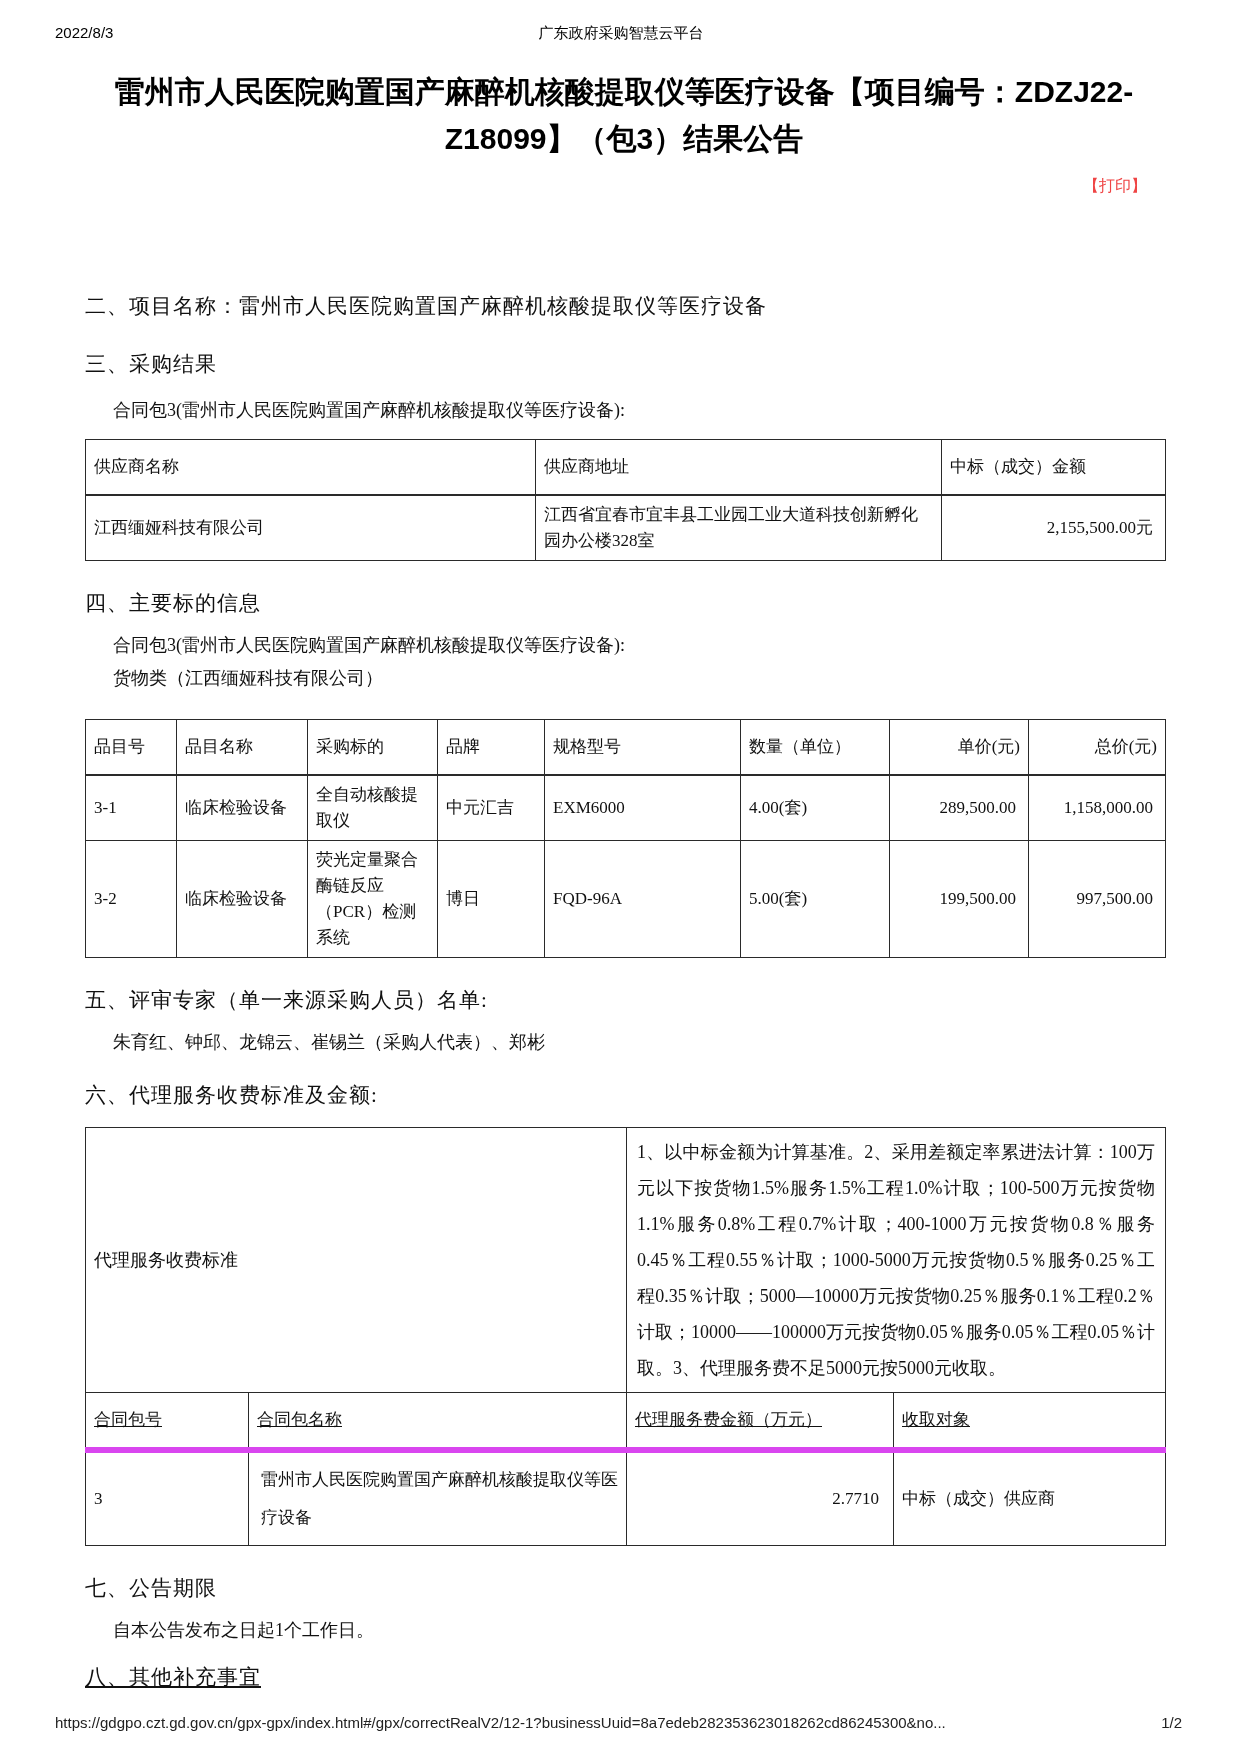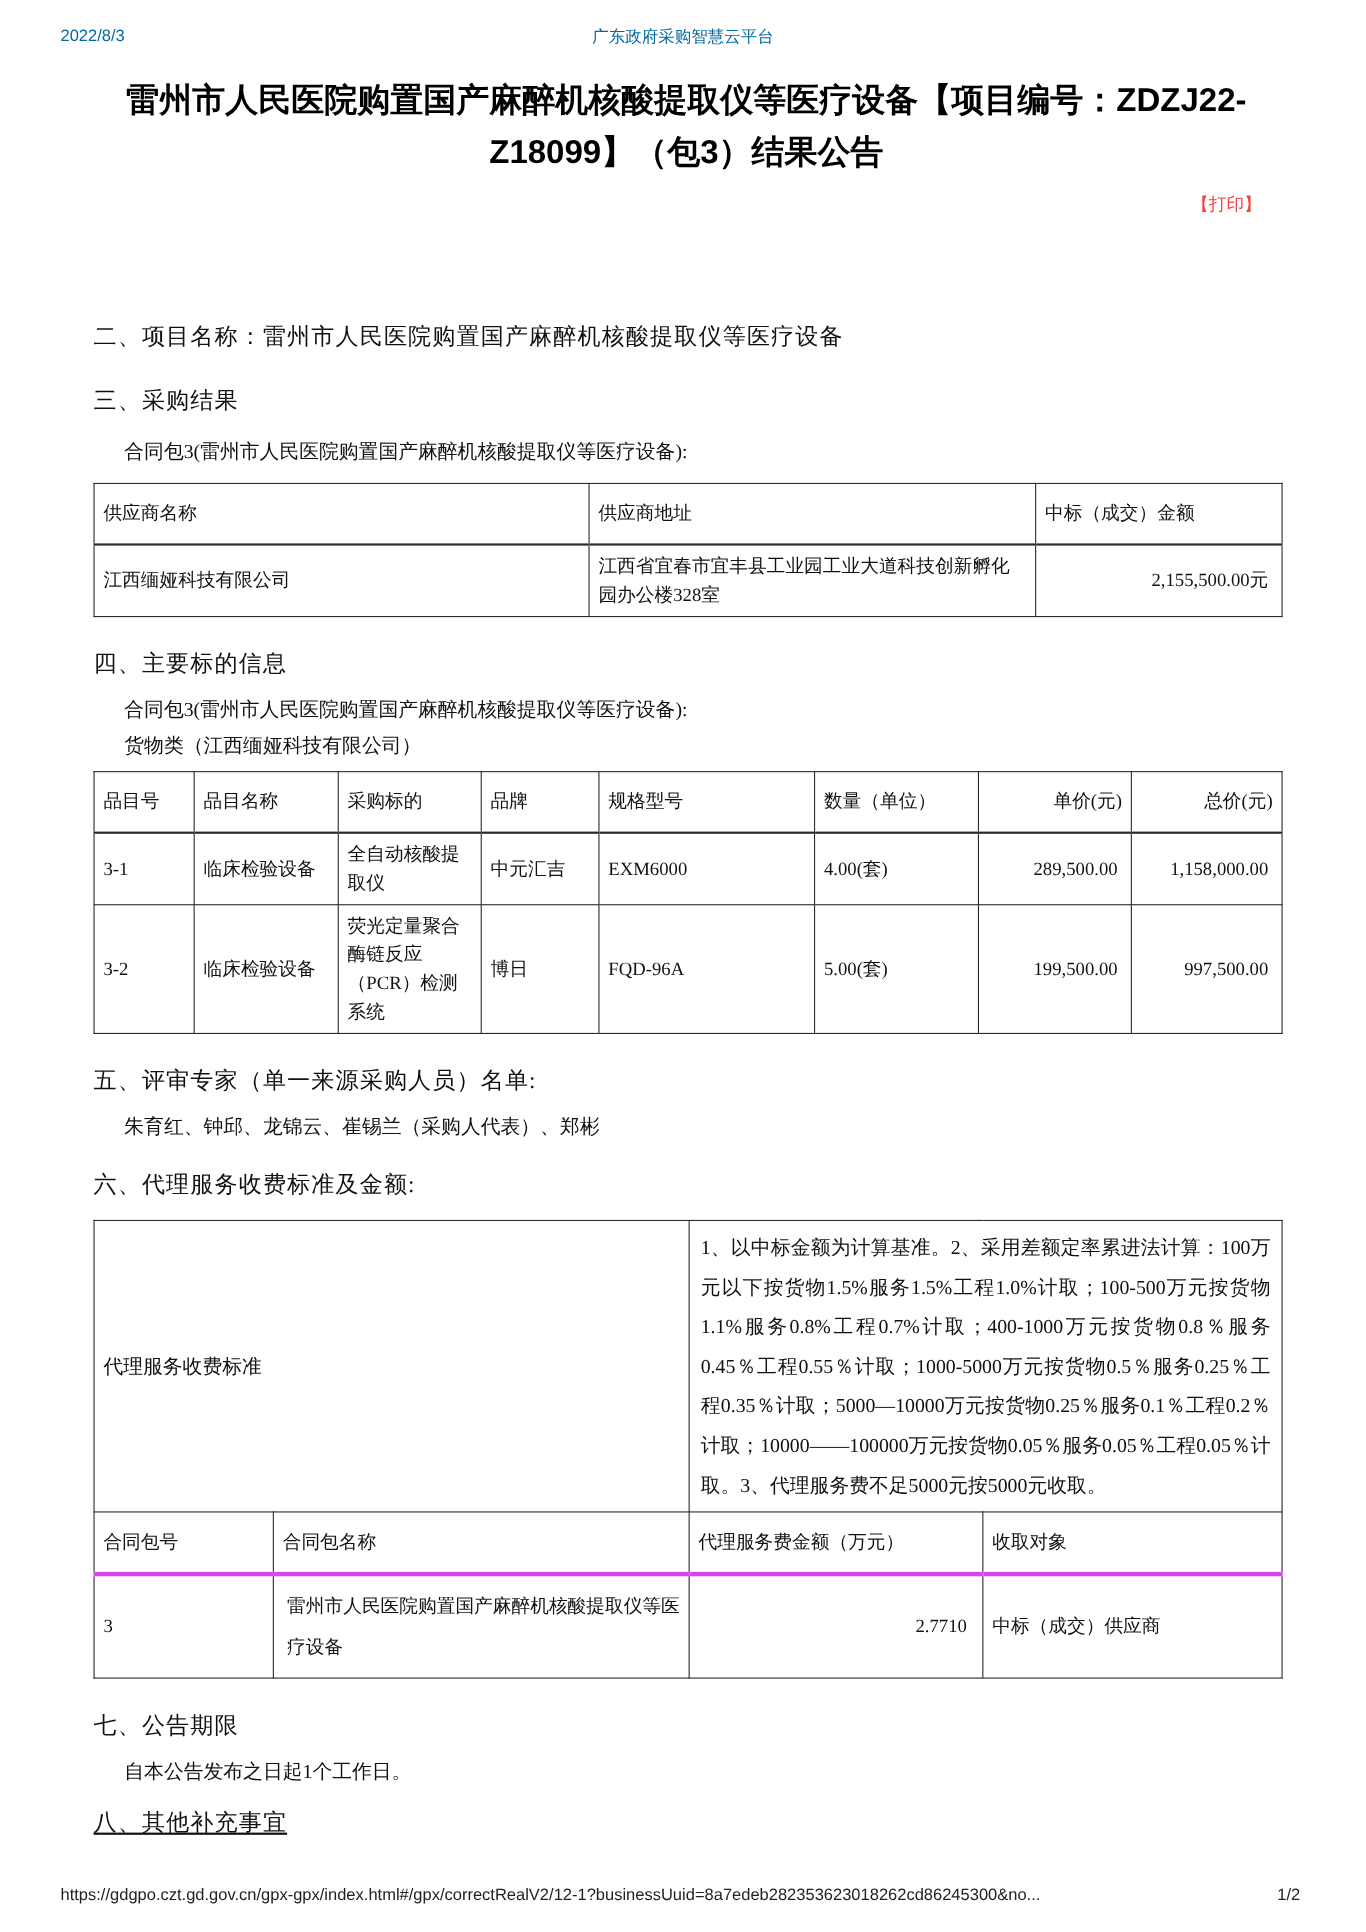--- a/index.html
+++ b/index.html
@@ -8,21 +8,21 @@
     width: 1242px; height: 1756px;
     position: relative;
     font-family: "Liberation Serif", "DejaVu Serif", serif;
     color: #1c1c1c;
     overflow: hidden;
   }
   
   .print-header {
     position: absolute; top: 24px; left: 55px; right: 55px; height: 20px;
     font-family: "Liberation Sans", "DejaVu Sans", sans-serif;
-    font-size: 15px; color: #0369a1;
+    font-size: 15px; color: #000000;
   }
   .print-header .date { position: absolute; left: 0; top: 0; }
   .print-header .site { position: absolute; left: 0; right: 0; text-align: center; }
 
   
   .main-title {
     position: absolute; top: 68px; left: 85px; width: 1078px;
     text-align: center;
     font-family: "Liberation Sans", "DejaVu Sans", sans-serif;
     font-weight: bold; font-size: 30px; line-height: 47px; color: #000;
@@ -51,29 +51,29 @@
   .p-intro2 { margin-top: 16px; }
   .p-category { margin-top: 8px; }
   .p-names { margin-top: 16px; }
   .p-period { margin-top: 16px; }
 
   table { border-collapse: collapse; table-layout: fixed; width: 1080px; background: #fff; }
   td, th { border: 1px solid #2a2a2a; font-weight: normal; font-size: 17px; color: #111;
            vertical-align: middle; text-align: left; padding: 6px 8px; line-height: 26px; }
   tr.head th { border-bottom: 2px solid #2a2a2a; padding: 14px 8px; }
   .tbl-result { margin-top: 16px; }
-  .tbl-items  { margin-top: 10px; }
+  .tbl-items  { margin-top: 28px; }
   .tbl-fee    { margin-top: 18px; }
   td.num { text-align: right; padding-right: 12px; }
   th.num { text-align: right; padding-right: 12px; }
   .tbl-fee td.fee-text {
     text-align: justify; font-size: 18px; line-height: 36px; padding: 6px 10px;
   }
   .tbl-fee td.fee-label { font-size: 18px; }
-  .tbl-fee th { border-bottom: 4px solid #d946ef; padding: 14px 8px; }
+  .tbl-fee th { border-bottom: 6px solid #d946ef; padding: 14px 8px; text-decoration: underline; }
   .tbl-fee td.pkg-name { text-align: left; padding-left: 12px; line-height: 38px; }
   .tbl-fee td.pkg-fee  { text-align: right; padding-right: 14px; }
   .tbl-fee tr.datarow td { padding-top: 8px; padding-bottom: 8px; }
 
   
   .print-footer {
     position: absolute; top: 1714px; left: 55px; right: 60px;
     font-family: "Liberation Sans", "DejaVu Sans", sans-serif;
     font-size: 15px; color: #222;
     display: flex; justify-content: space-between; align-items: baseline;

